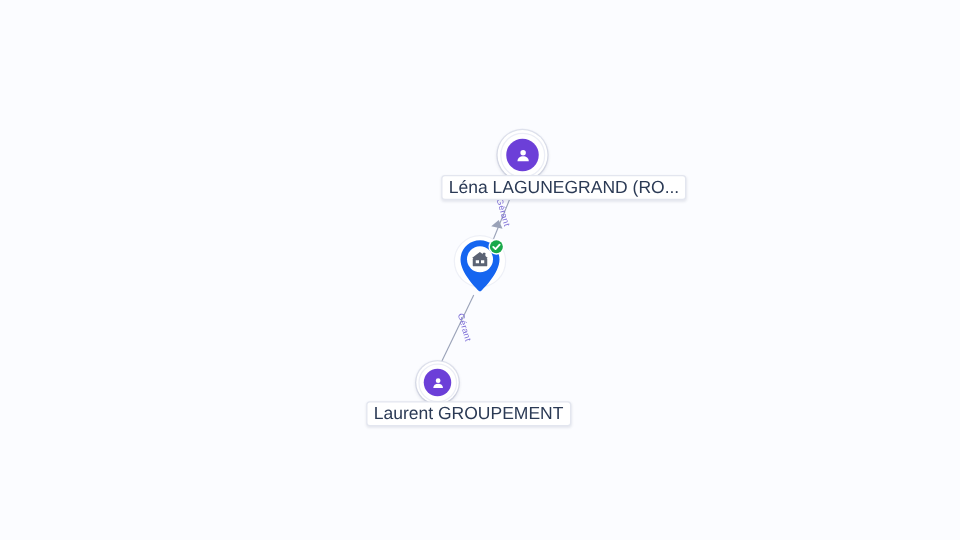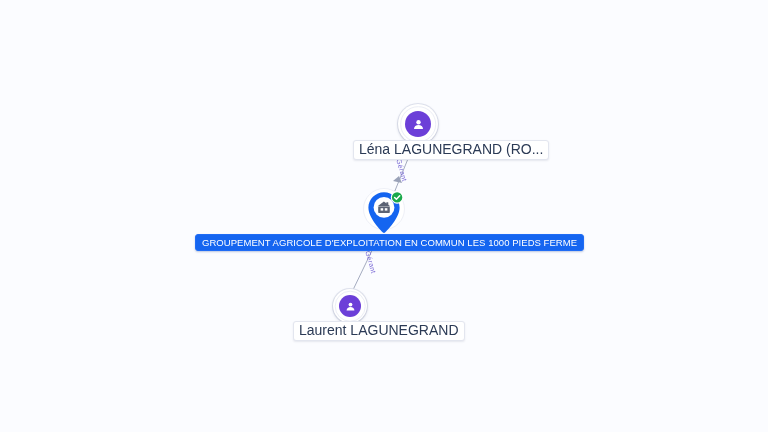--- a/index.html
+++ b/index.html
@@ -171,21 +171,21 @@
   <div class="name-chip" id="label-person-top">Léna LAGUNEGRAND (RO...</div>
 
   <div class="person-node" id="person-bottom">
     <div class="avatar-disc">
       <svg viewBox="0 0 24 24" width="13" height="13" xmlns="http://www.w3.org/2000/svg">
         <circle cx="12" cy="8.4" r="3.5" fill="#ffffff"></circle>
         <path d="M4.8 19.2c0-4 3.3-6.3 7.2-6.3s7.2 2.3 7.2 6.3z" fill="#ffffff"></path>
       </svg>
     </div>
   </div>
-  <div class="name-chip" id="label-person-bottom">Laurent LAGUNEGRAND</div>
+  <div class="name-chip" id="label-person-bottom">Laurent GROUPEMENT</div>
 
   <div id="company-pin">
     <svg viewBox="0 0 46 50" width="46" height="50" xmlns="http://www.w3.org/2000/svg">
 
       <circle cx="22" cy="21" r="20.5" fill="#ffffff" opacity="0.95"></circle>
       <circle cx="22" cy="21" r="20.5" fill="none" stroke="#eef0f7" stroke-width="1"></circle>
 
       <path d="M22 4.2c-8.6 0-15.6 6.9-15.6 15.4 0 10.9 13.1 23.6 14.5 24.9
                .6.6 1.6.6 2.2 0 1.4-1.3 14.5-14 14.5-24.9
                C37.6 11.1 30.6 4.2 22 4.2z" fill="#1565f0"></path>
@@ -201,15 +201,14 @@
       <rect x="22.8" y="20.2" width="2.6" height="2.4" fill="#ffffff"></rect>
 
       <g>
         <circle cx="35.1" cy="9.4" r="6.3" fill="#ffffff"></circle>
         <circle cx="35.1" cy="9.4" r="5.2" fill="#1aa94b"></circle>
         <path d="M32.6 9.5 34.4 11.3 37.7 7.7" fill="none" stroke="#ffffff" stroke-width="1.5" stroke-linecap="round" stroke-linejoin="round"></path>
       </g>
     </svg>
   </div>
 
-  <div id="label-company">GROUPEMENT AGRICOLE D'EXPLOITATION EN COMMUN LES 1000 PIEDS FERME</div>
 
 </div>
 
 </body></html>

